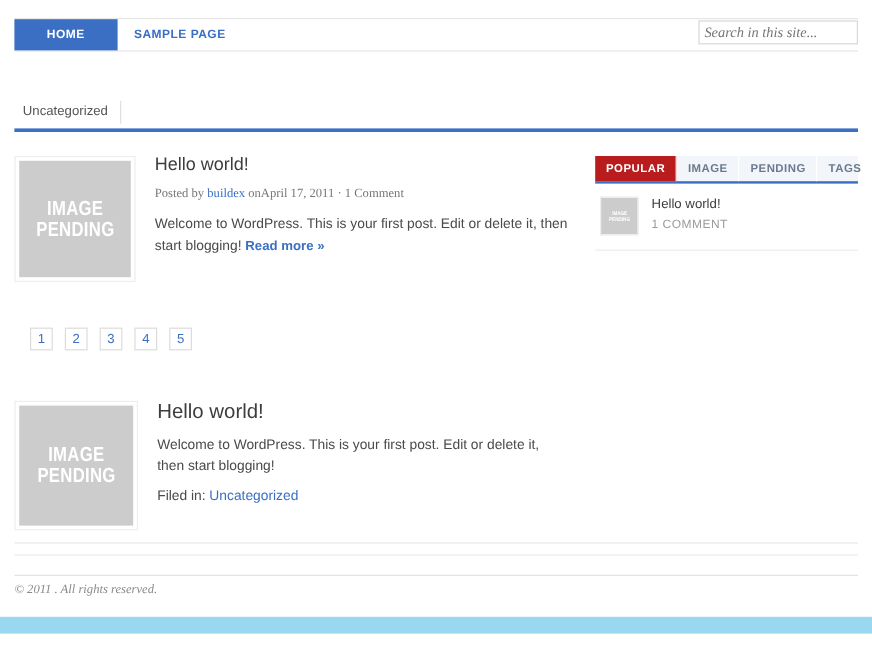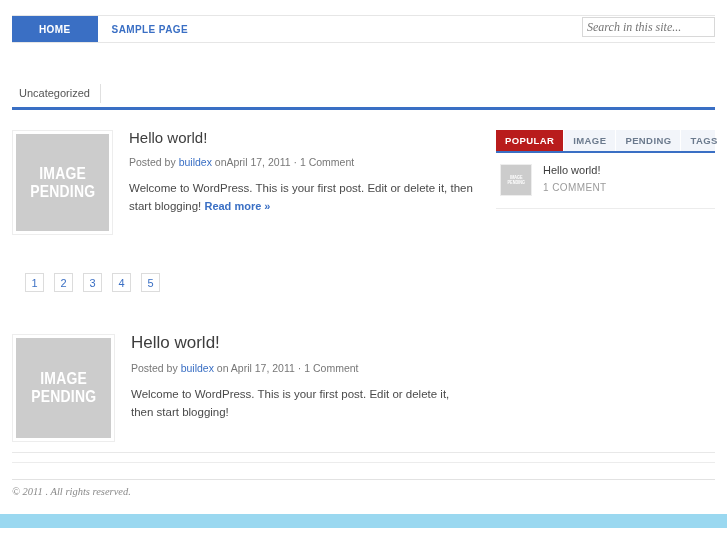--- a/index.html
+++ b/index.html
@@ -186,20 +186,21 @@
     font-size: 17px;
     font-weight: normal;
     color: #3d3d3d;
     margin: 0 0 9px 0;
     line-height: 1.1;
   }
   .post-meta {
     font-size: 10.5px;
     color: #777777;
     margin: 0 0 11px 0;
+    font-family: Liberation Serif, serif;
   }
   .post-meta a, .meta-link {
     color: #3a6fc4;
     text-decoration: none;
     cursor: pointer;
   }
   .post-excerpt {
     font-size: 11.5px;
     color: #4a4a4a;
     line-height: 1.62;
@@ -411,22 +412,22 @@
 
     <div class="post post-b" style="margin-top:42px;">
       <div class="thumb">
         <div class="thumb-inner">
           <div class="thumb-line">IMAGE</div>
           <div class="thumb-line">PENDING</div>
         </div>
       </div>
       <div class="post-body">
         <h2 class="post-title-b">Hello world!</h2>
-        <p class="post-meta"><span>Posted by</span> <span class="meta-link">buildex</span><span> on </span><span>April 17, 2011</span><span> · </span><span>1 Comment</span></p>
         <p class="post-excerpt">Welcome to WordPress. This is your first post. Edit or delete it, then start blogging!</p>
+        <p class="filed-in"><span>Filed in: </span><a>Uncategorized</a></p>
       </div>
     </div>
 
   </div>
 
   <div class="sidebar-col">
     <div class="tabs">
       <div class="tab active">POPULAR</div>
       <div class="tab">IMAGE</div>
       <div class="tab">PENDING</div>

